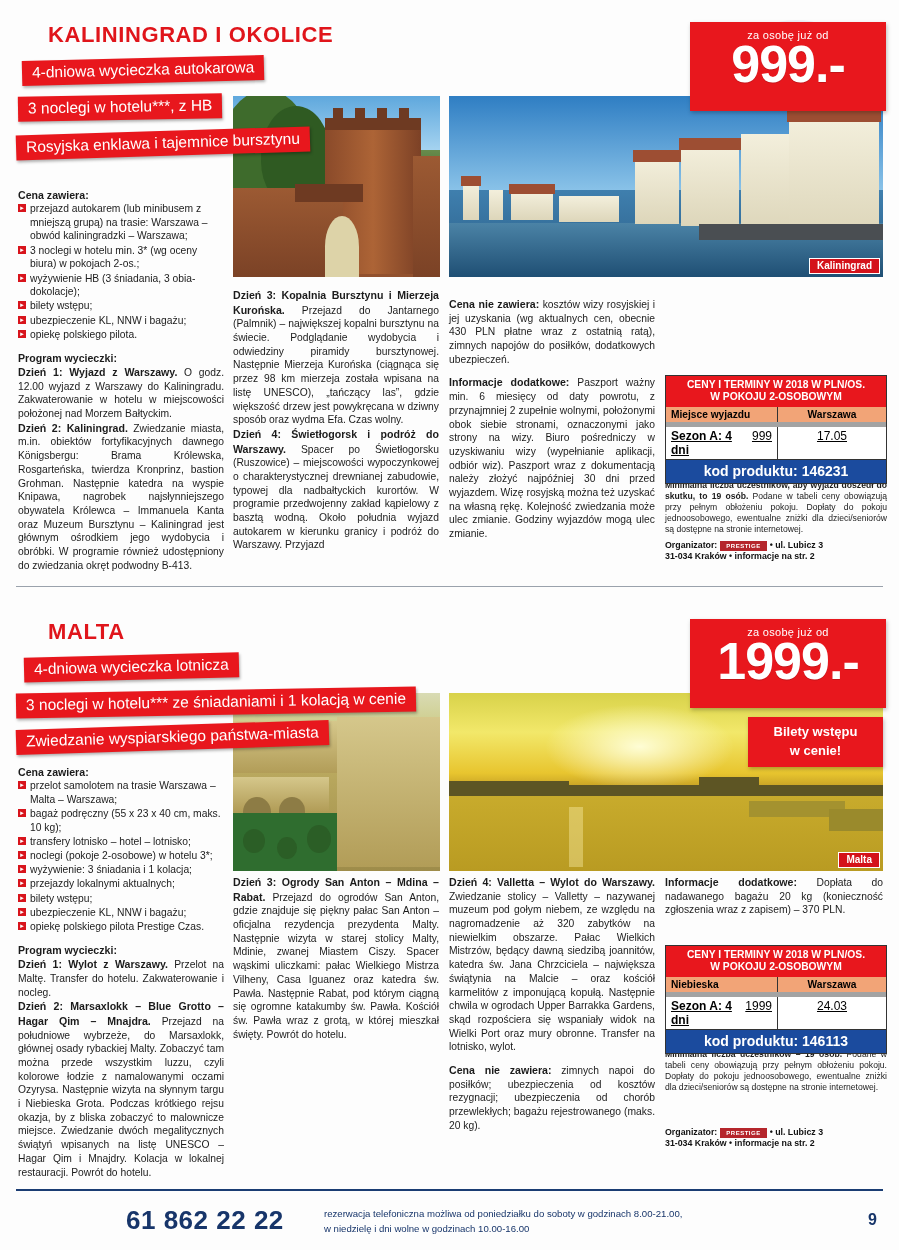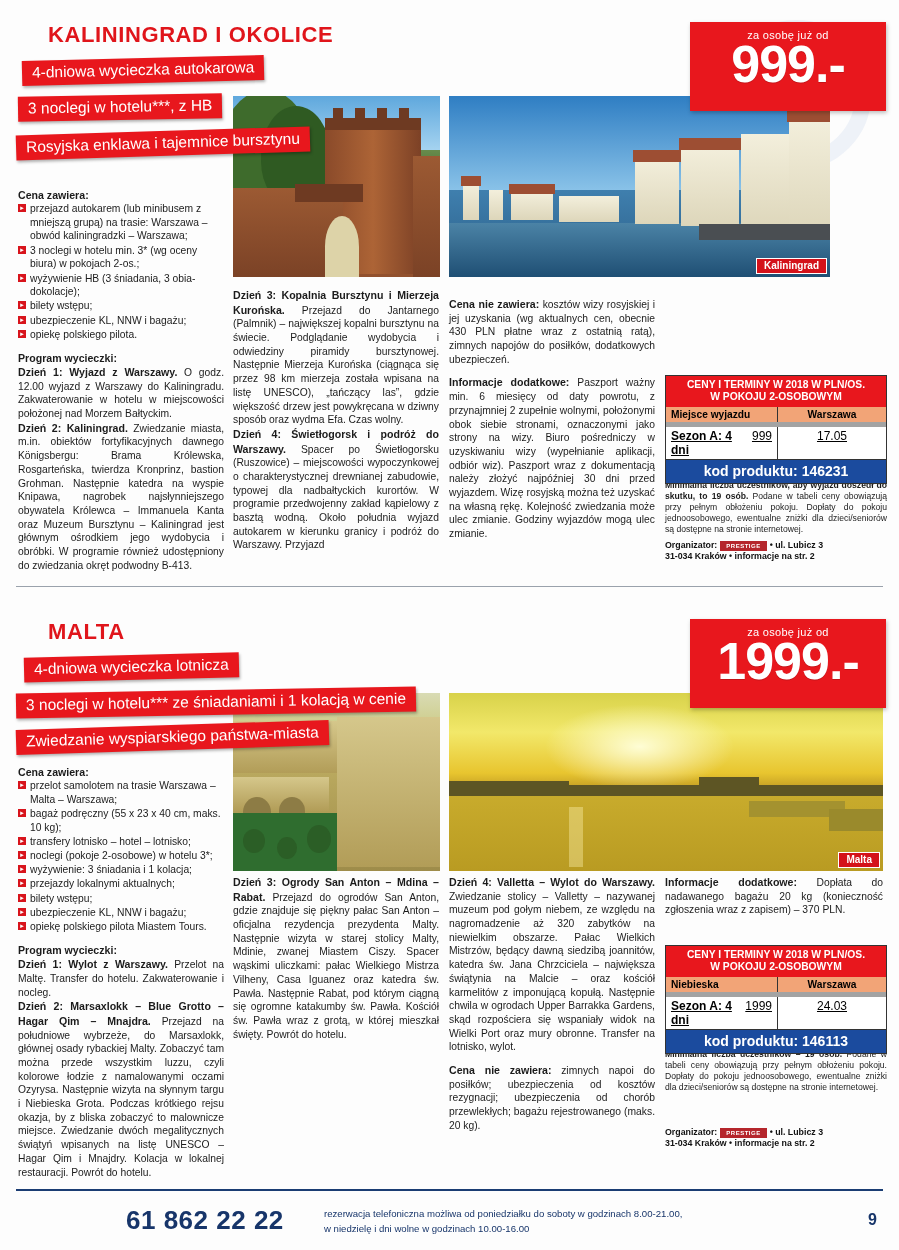--- a/index.html
+++ b/index.html
@@ -244,21 +244,21 @@
       <div class="crenel" style="left:100px; top:12px; width:10px; height:12px;"></div>
       <div class="crenel" style="left:122px; top:12px; width:10px; height:12px;"></div>
       <div class="crenel" style="left:144px; top:12px; width:10px; height:12px;"></div>
       <div class="crenel" style="left:166px; top:12px; width:10px; height:12px;"></div>
       <div class="wall" style="left:0; top:92px; width:110px; height:89px;"></div>
       <div class="roof" style="left:62px; top:88px; width:68px; height:18px;"></div>
       <div class="arch" style="left:92px; top:120px; width:34px; height:61px;"></div>
       <div class="wall" style="left:180px; top:60px; width:30px; height:121px;"></div>
     </div>
 
-    <div class="photo ph-water" style="left:449px; top:96px; width:381px; height:181px;">
+    <div class="photo ph-water" style="left:449px; top:96px; width:434px; height:181px;">
       <div class="sky"></div>
       <div class="sea"></div>
       <div class="bld" style="left:14px; top:88px; width:16px; height:36px;"></div>
       <div class="bldroof" style="left:12px; top:80px; width:20px; height:10px;"></div>
       <div class="bld" style="left:40px; top:94px; width:14px; height:30px;"></div>
       <div class="bld" style="left:62px; top:96px; width:42px; height:28px;"></div>
       <div class="bldroof" style="left:60px; top:88px; width:46px; height:10px;"></div>
       <div class="bld" style="left:110px; top:100px; width:60px; height:26px;"></div>
       <div class="bld" style="left:186px; top:62px; width:44px; height:66px;"></div>
       <div class="bldroof" style="left:184px; top:54px; width:48px; height:12px;"></div>
@@ -354,20 +354,24 @@
     <div class="strip s2" style="left:16px; top:93px;">3 noclegi w hotelu*** ze śniadaniami i 1 kolacją w cenie</div>
     <div class="strip s3" style="left:16px; top:128px;">Zwiedzanie wyspiarskiego państwa-miasta</div>
 
     <div class="price-badge" style="left:690px; top:22px; width:196px; height:89px;">
       <div class="small">za osobę już od</div>
       <div class="big">
         <span>1999</span><span>.-</span>
       </div>
     </div>
 
+    <div class="ticket-badge" style="left:748px; top:120px; width:135px;">
+      <div>Bilety wstępu</div>
+      <div>w cenie!</div>
+    </div>
 
     <div class="photo ph-mdina" style="left:233px; top:96px; width:207px; height:178px;">
       <div class="sky"></div>
       <div class="stone" style="left:0; top:28px; width:110px; height:52px;"></div>
       <div class="stone" style="left:104px; top:24px; width:103px; height:150px;"></div>
       <div class="stone" style="left:0; top:84px; width:96px; height:34px;"></div>
       <div class="archh" style="left:10px; top:104px; width:28px; height:30px;"></div>
       <div class="archh" style="left:46px; top:104px; width:26px; height:28px;"></div>
       <div class="grass" style="left:0; top:120px; width:104px; height:58px; background:#2f6d2f;"></div>
       <div class="bush" style="left:10px; top:136px; width:22px; height:24px;"></div>
@@ -391,21 +395,21 @@
       <div class="hd">Cena zawiera:</div>
       <ul class="bul">
         <li><span class="bullet">▸</span><span>przelot samolotem na trasie Warszawa – Malta – Warszawa;</span></li>
         <li><span class="bullet">▸</span><span>bagaż podręczny (55 x 23 x 40 cm, maks. 10 kg);</span></li>
         <li><span class="bullet">▸</span><span>transfery lotnisko – hotel – lotnisko;</span></li>
         <li><span class="bullet">▸</span><span>noclegi (pokoje 2-osobowe) w hotelu 3*;</span></li>
         <li><span class="bullet">▸</span><span>wyżywienie: 3 śniadania i 1 kolacja;</span></li>
         <li><span class="bullet">▸</span><span>przejazdy lokalnymi aktualnych;</span></li>
         <li><span class="bullet">▸</span><span>bilety wstępu;</span></li>
         <li><span class="bullet">▸</span><span>ubezpieczenie KL, NNW i bagażu;</span></li>
-        <li><span class="bullet">▸</span><span>opiekę polskiego pilota Miastem Tours.</span></li>
+        <li><span class="bullet">▸</span><span>opiekę polskiego pilota Prestige Czas.</span></li>
       </ul>
       <div class="sec-gap"></div>
       <div class="hd">Program wycieczki:</div>
       <p>
         <span class="hd">Dzień 1: Wylot z Warszawy.</span><span> Przelot na Maltę. Transfer do hotelu. Zakwaterowanie i nocleg.</span>
       </p>
       <p>
         <span class="hd">Dzień 2: Marsaxlokk – Blue Grotto – Hagar Qim – Mnajdra.</span><span> Przejazd na południowe wybrzeże, do Marsaxlokk, głównej osady rybackiej Malty. Zobaczyć tam można przede wszystkim luzzu, czyli kolorowe łodzie z namalowanymi oczami Ozyrysa. Następnie wizyta na słynnym targu i Niebieska Grota. Podczas krótkiego rejsu okazja, by z bliska zobaczyć to malownicze miejsce. Zwiedzanie dwóch megalitycznych świątyń wpisanych na listę UNESCO – Hagar Qim i Mnajdry. Kolacja w lokalnej restauracji. Powrót do hotelu.</span>
       </p>
     </div>

